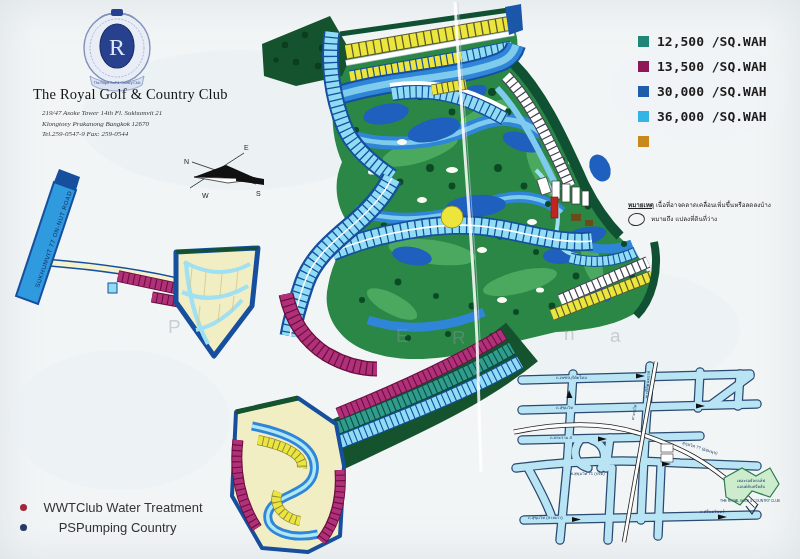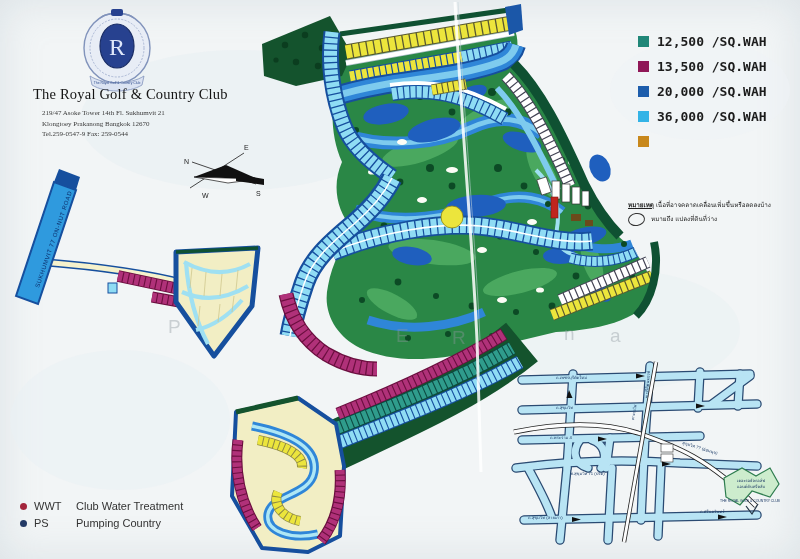--- a/index.html
+++ b/index.html
@@ -2,31 +2,31 @@
 <html><head>
 <meta charset="utf-8">
 <style>
   html,body{margin:0;padding:0;background:#888;}
   #page{position:relative;width:800px;height:559px;background:#f2f5f6;overflow:hidden;
         font-family:"Liberation Sans",sans-serif;box-shadow:inset 0 0 40px rgba(150,170,185,.25);}
   svg{position:absolute;left:0;top:0;}
   .hdr-title{position:absolute;left:33px;top:86px;width:230px;font-family:"Liberation Serif",serif;
              font-size:14.5px;color:#141414;letter-spacing:.2px;}
   .hdr-addr{position:absolute;left:42px;top:108px;font-family:"Liberation Serif",serif;
-            font-size:7px;color:#3a3a3a;line-height:1.5;}
+            font-size:7px;color:#3a3a3a;line-height:1.5;font-style:italic;}
   .legend{position:absolute;left:638px;top:34px;width:155px;}
   .legend-row{display:flex;align-items:center;height:14px;margin-bottom:11px;}
   .swatch{width:11px;height:11px;margin-right:8px;flex:0 0 auto;}
   .legend-label{font-family:"DejaVu Sans Mono",monospace;font-weight:700;font-size:13px;color:#1c1c1c;}
   .note{position:absolute;left:628px;top:201px;width:165px;font-size:6.3px;color:#222;line-height:1.35;}
   .note b{text-decoration:underline;font-weight:700;}
   .note-row2{display:flex;align-items:center;margin-top:3px;}
   .vacant-circle{width:15px;height:11px;border:1.2px solid #333;border-radius:50%;
                  transform:rotate(-8deg);margin-right:6px;flex:0 0 auto;background:transparent;}
-  .fac{position:absolute;left:20px;top:500px;font-size:11px;color:#333;}
+  .fac{position:absolute;left:20px;top:500px;font-size:13px;color:#333;text-align:right;}
   .fac-row{display:flex;align-items:center;margin-bottom:5px;}
   .dot{width:7px;height:7px;border-radius:50%;margin-right:7px;flex:0 0 auto;}
   .fac-abbr{width:42px;}
 </style>
 </head>
 <body>
 
 <div id="page">
 
 <svg width="800" height="559" viewBox="0 0 800 559">
@@ -418,21 +418,21 @@
   <div class="legend-row">
     <span class="swatch" style="background: rgb(32, 135, 120);"></span>
     <span class="legend-label">12,500 /SQ.WAH</span>
   </div>
   <div class="legend-row">
     <span class="swatch" style="background: rgb(143, 23, 87);"></span>
     <span class="legend-label">13,500 /SQ.WAH</span>
   </div>
   <div class="legend-row">
     <span class="swatch" style="background: rgb(29, 93, 172);"></span>
-    <span class="legend-label">20,000 /SQ.WAH</span>
+    <span class="legend-label">30,000 /SQ.WAH</span>
   </div>
   <div class="legend-row">
     <span class="swatch" style="background: rgb(51, 179, 230);"></span>
     <span class="legend-label">36,000 /SQ.WAH</span>
   </div>
   <div class="legend-row">
     <span class="swatch" style="background: rgb(200, 136, 28);"></span>
     <span class="legend-label"></span>
   </div>
 </div>

